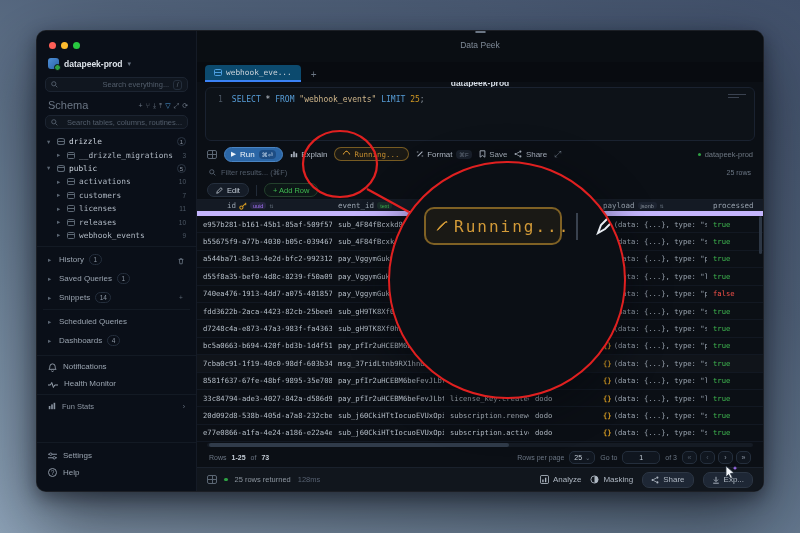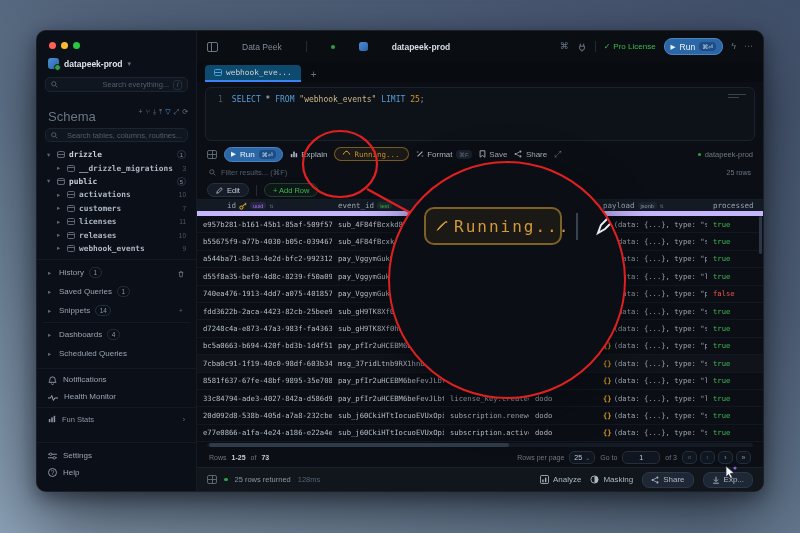--- a/index.html
+++ b/index.html
@@ -21,51 +21,51 @@
   .ws-ic { position:relative; width:11px; height:11px; border-radius:3px;
     background:linear-gradient(135deg,#4d8fd6,#2b62a8); flex-shrink:0; }
   .ws-ic::after { content:""; position:absolute; right:-2px; bottom:-2px; width:5px; height:5px; border-radius:50%; background:#2ea043; border:1px solid #0a0f18; }
   .ws-name { color:#dde3ea; font-size:8.5px; font-weight:bold; }
   .chev-sm { color:#6b7684; font-size:7px; }
   .sbox { margin:2px 8px 4px 8px; height:15px; border-radius:5px; background:#10161f; border:1px solid #1c2431;
     display:flex; align-items:center; gap:4px; padding:0 5px;text-align:right; }
   .sbox .ph { color:#525d6b; font-size:7.5px; flex:1; white-space:nowrap; overflow:hidden; }
   .keycap { color:#5b6673; font-size:6.5px; border:1px solid #242e3c; border-radius:3px; padding:0 2.5px; line-height:8px; }
   .schema-row { display:flex; align-items:center; padding:3px 8px 2px 11px; gap:3px; }
-  .schema-row .lbl { color:#6b7684; font-size:13px; flex:1;margin-top:10px; }
+  .schema-row .lbl { color:#6b7684; font-size:11px; flex:1; }
   .schema-row .ic { color:#6b7684; font-size:7px; line-height:1; cursor:default; }
   .schema-row .ic.blue { color:#4d9fe0; }
   .tree { padding:2px 6px 4px 6px; border-bottom:1px solid #131a24; }
   .tree-row { display:flex; align-items:center; gap:4px; height:13.4px; padding:0 4px; border-radius:3px; }
   .tree-row.table-item { padding-left:14px; }
   .chev { color:#5b6673; font-size:6.5px; width:6px; }
   .mini-ic { width:8px; height:7px; border:1px solid #5b6672; border-radius:1.5px; position:relative; flex-shrink:0; }
   .mini-ic::before { content:""; position:absolute; left:0; right:0; top:1.5px; height:1px; background:#5b6672; }
   .mini-ic.db { border-radius:3px/2px; }
-  .tree-label { color:#aeb7c2; font-size:7.8px; font-family:"DejaVu Sans Mono",monospace; flex:1; white-space:nowrap; overflow:hidden;font-weight:bold; }
+  .tree-label { color:#aeb7c2; font-size:7.8px; font-family:"DejaVu Sans Mono",monospace; flex:1; white-space:nowrap; overflow:hidden; }
   .tree-row.schema .tree-label { color:#c7cfd8; }
   .count-dim { color:#4d5865; font-size:6.5px; }
   .count-badge { color:#8b95a2; font-size:6px; border:1px solid #2a3442; border-radius:50%; width:9px; height:9px; line-height:8px; text-align:center; }
   .side-sec { padding:3px 6px; }
   .sec-row { display:flex; align-items:center; gap:5px; height:19px; padding:0 5px; }
   .sec-row .s-label { color:#9aa4b0; font-size:8px; }
   .pill-count { color:#8b95a2; font-size:6.5px; border:1px solid #242e3c; border-radius:6px; padding:0 3.5px; line-height:9px; }
   .sec-row .spacer { flex:1; }
   .sec-div { border-top:1px solid #131a24; margin:2px 0; }
   .tool-row { display:flex; align-items:center; gap:6px; height:17px; padding:0 11px; }
   .tool-row .s-label { color:#9aa4b0; font-size:8px; }
   .fun-row { display:flex; align-items:center; gap:6px; height:18px; padding:0 11px; }
   .fun-row .s-label { color:#8b95a2; font-size:7.5px; flex:1; }
   .side-bottom { margin-top:auto; padding:4px 11px 10px 11px; border-top:1px solid #131a24; }
   .side-bottom .tool-row { padding:0; }
   svg.sic { display:block; }
 
   
   .main { flex:1; display:flex; flex-direction:column; background:#0b0f15; min-width:0; }
-  .titlebar { height:31px; background:#0a0e13; display:flex; align-items:center; padding:0 10px; gap:24px; flex-shrink:0; }
+  .titlebar { height:31px; background:#0a0e13; display:flex; align-items:center; padding:0 10px; gap:7px; flex-shrink:0;flex-direction:column; }
   .panel-ic { width:11px; height:10px; border:1px solid #6b7684; border-radius:2px; position:relative; }
   .panel-ic::before { content:""; position:absolute; left:3px; top:0; bottom:0; width:1px; background:#6b7684; }
   .app-name { color:#7f8a97; font-size:8.5px; }
   .vdiv { width:1px; height:11px; background:#222b38; }
   .gdot { width:4px; height:4px; border-radius:50%; background:#2ea043; }
   .conn-ic { width:9px; height:9px; border-radius:2.5px; background:linear-gradient(135deg,#4d8fd6,#2b62a8); }
   .conn-name { color:#d5dce5; font-size:8.5px; font-weight:bold; }
   .tb-right { margin-left:auto; display:flex; align-items:center; gap:8px; }
   .tb-ic { color:#6b7684; font-size:9px; line-height:1; }
   .pro { color:#3fb950; font-size:8px; display:flex; gap:3px; align-items:center; }
@@ -266,27 +266,27 @@
           <div class="sec-row">
             <span class="chev">▸</span>
             <span class="s-label">Snippets</span>
             <span class="pill-count">14</span>
             <span class="spacer"></span>
             <span class="chev">+</span>
           </div>
           <div class="sec-div"></div>
           <div class="sec-row">
             <span class="chev">▸</span>
+            <span class="s-label">Scheduled Queries</span>
+            <span class="spacer"></span>
+          </div>
+          <div class="sec-row">
+            <span class="chev">▸</span>
             <span class="s-label">Dashboards</span>
             <span class="pill-count">4</span>
-            <span class="spacer"></span>
-          </div>
-          <div class="sec-row">
-            <span class="chev">▸</span>
-            <span class="s-label">Scheduled Queries</span>
             <span class="spacer"></span>
           </div>
         </div>
       <div class="sec-div"></div>
       <div id="tools">
           <div class="tool-row">
             <span><svg width="9" height="9" viewBox="0 0 10 10">
                 <path d="M5 1a3 3 0 0 1 3 3c0 2 .8 2.8 1 3H1c.2-.2 1-1 1-3a3 3 0 0 1 3-3z" fill="none" stroke="#9aa4b0" stroke-width="1"></path>
                 <path d="M4 8.5a1 1 0 0 0 2 0" fill="none" stroke="#9aa4b0" stroke-width="1"></path>
               </svg></span>

